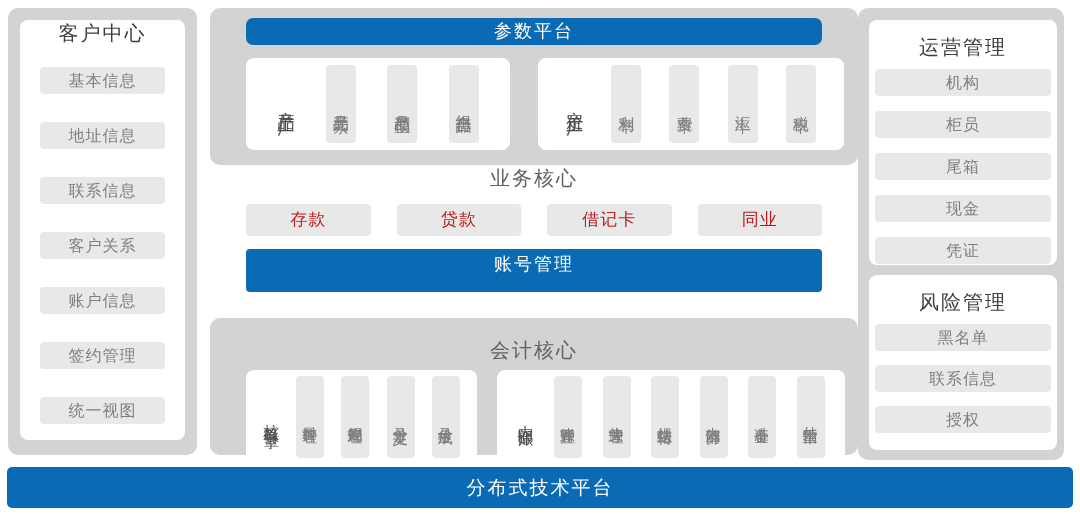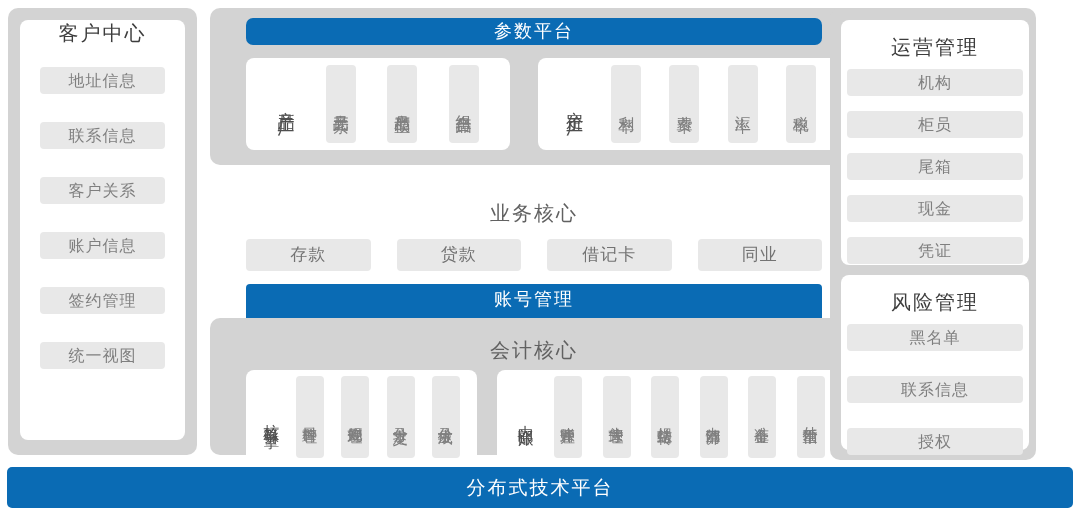--- a/index.html
+++ b/index.html
@@ -27,60 +27,61 @@
   .factory-card{display:flex;align-items:center;justify-content:space-evenly;}
   .fc1{flex:0 0 264px;}
   .fc2{flex:1;}
   .vlabel{writing-mode:vertical-rl;text-orientation:upright;font-size:17px;color:#4f4f4f;
           letter-spacing:3px;line-height:1;}
   .vbox{writing-mode:vertical-rl;text-orientation:upright;background:#e8e8e8;border-radius:4px;
         color:#7f7f7f;font-size:16px;letter-spacing:1px;width:30px;height:78px;
         display:flex;align-items:center;justify-content:center;line-height:1;}
 
   
-  #center-middle{position:absolute;left:210px;top:183px;width:648px;}
+  #center-middle{position:absolute;left:210px;top:148px;width:648px;}
   .mid-title{margin-top:17px;text-align:center;font-size:20px;color:#616161;letter-spacing:2px;}
   .mid-row{width:576px;margin:12px auto 0;display:flex;gap:26px;}
-  .mid-item{flex:1;background:#e8e8e8;border-radius:4px;text-align:center;color:#737373;
+  .mid-item{flex:1;background:#e8e8e8;border-radius:4px;text-align:center;color:#b91c1c;
             font-size:17px;letter-spacing:1px;height:32px;line-height:32px;}
   .account-bar{width:576px;height:43px;line-height:31px;margin:13px auto 0;font-size:18px;}
 
   
   #center-bottom{left:210px;top:318px;width:648px;height:137px;}
   #center-bottom .mid-title{margin-top:19px;}
   .acct-row{margin:6px 13px 0 36px;height:93px;display:flex;gap:20px;}
   .acct-card{display:flex;align-items:center;justify-content:space-evenly;}
   .ac1{flex:0 0 231px;}
   .ac2{flex:1;}
   .acct-row .vlabel{font-size:16px;}
   .acct-row .vbox{width:28px;height:82px;font-size:15px;}
 
   
-  #right-panel{left:830px;top:8px;width:206px;height:452px;}
+  #right-panel{left:858px;top:8px;width:206px;height:452px;}
   .r-card{position:absolute;left:11px;right:7px;}
   .rc1{top:12px;height:245px;}
   .rc2{top:267px;height:175px;}
   .r-card .panel-title{padding-top:14px;}
   .r-card .v-list{margin-top:8px;gap:15px;}
-  .rc2 .v-list{gap:25px;}
+  .rc2 .v-list{gap:14px;}
   .r-card .pill{width:176px;}
 
   
   .bottom-bar{position:absolute;left:7px;top:467px;width:1066px;height:41px;line-height:41px;
               font-size:19px;border-radius:5px;}
 </style>
 </head>
 <body>
 
 <div class="page">
 
   <section class="gray-panel" id="left-panel">
     <div class="white-card left-card">
       <div class="panel-title">客户中心</div>
       <div class="v-list">
+        <div class="pill">基本信息</div>
         <div class="pill">地址信息</div>
         <div class="pill">联系信息</div>
         <div class="pill">客户关系</div>
         <div class="pill">账户信息</div>
         <div class="pill">签约管理</div>
         <div class="pill">统一视图</div>
       </div>
     </div>
   </section>
 

